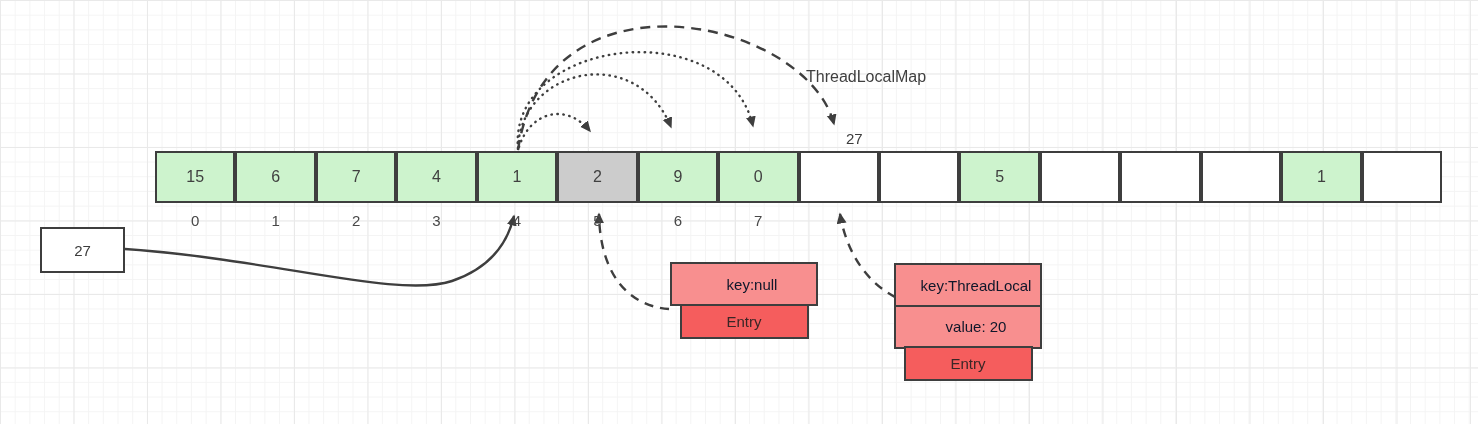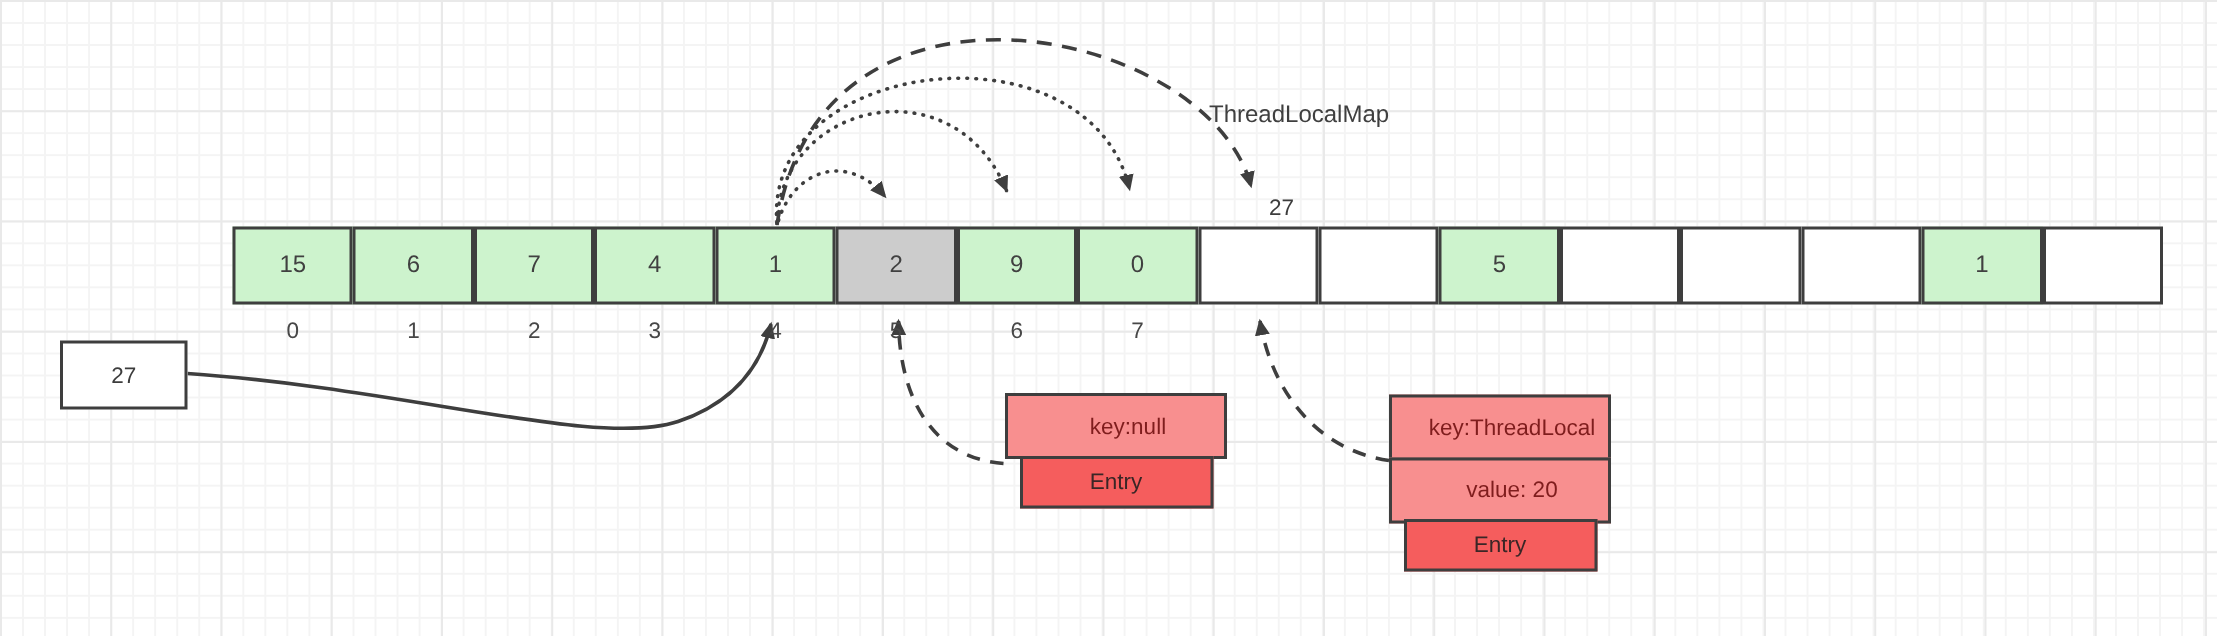--- a/index.html
+++ b/index.html
@@ -51,26 +51,26 @@
 
   .source-box{
     position:absolute; left:40px; top:227px; width:85px; height:46px;
     border:2.4px solid var(--stroke); background:#ffffff;
     display:flex; align-items:center; justify-content:center;
     font-size:15px; color:#3c3c3c;
   }
 
   .entry-box{ position:absolute; width:148px; }
   .entry-box.left{ left:670px; top:262px; }
-  .entry-box.right{ left:926px; top:263px; }
+  .entry-box.right{ left:894px; top:263px; }
   .entry-row{
     height:44px; border:2.4px solid var(--stroke);
     background:var(--entry-light);
     display:flex; align-items:center; justify-content:center;
-    font-size:15px; color:#7f1d1d;padding-left:16px;
+    font-size:15px; color:#0f172a;padding-left:16px;
   }
   .entry-row.value{ margin-top:-2.4px; height:44px; }
   .entry-tab{
     width:129px; height:35px; margin:-2.4px auto 16px auto;
     border:2.4px solid var(--stroke);
     background:var(--entry-dark);
     display:flex; align-items:center; justify-content:center;
     font-size:15px; color:#3a2626;
   }
 

